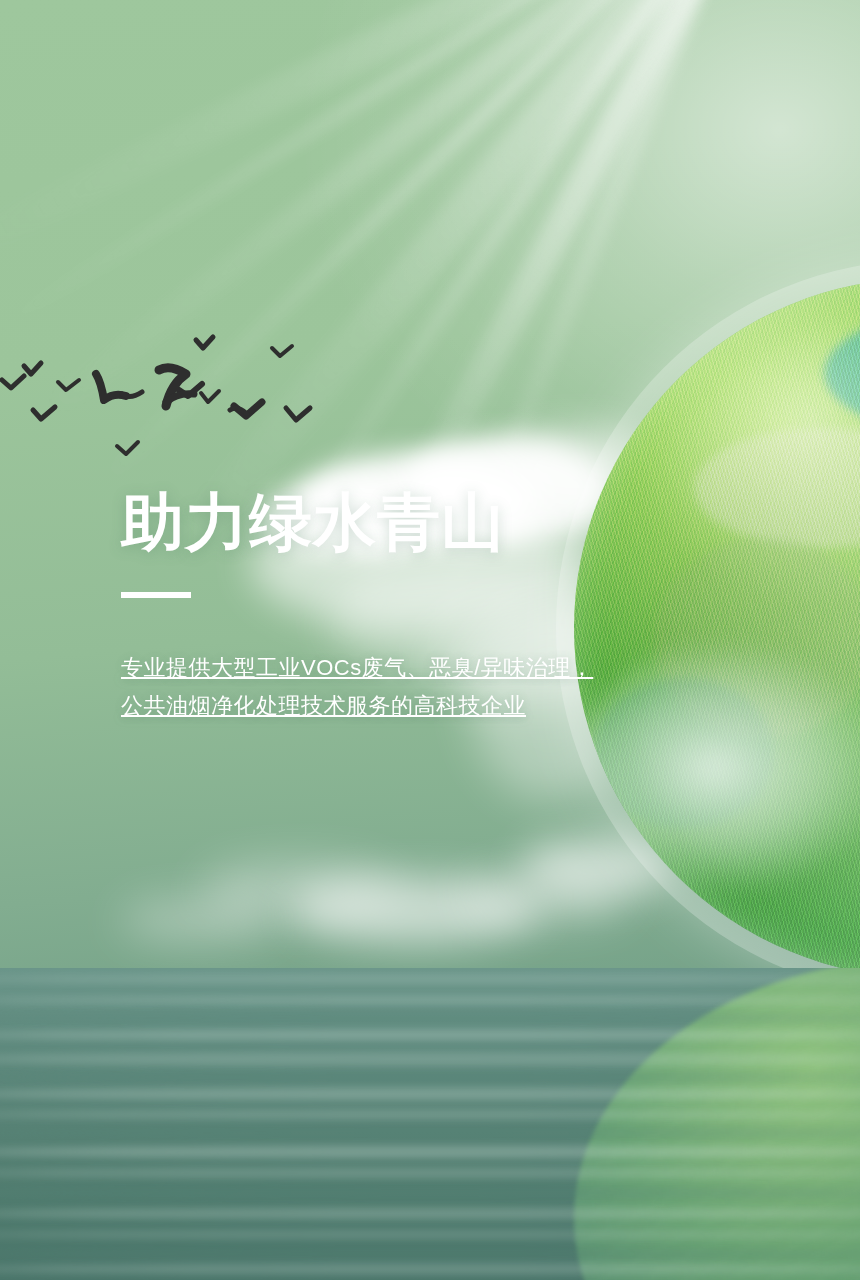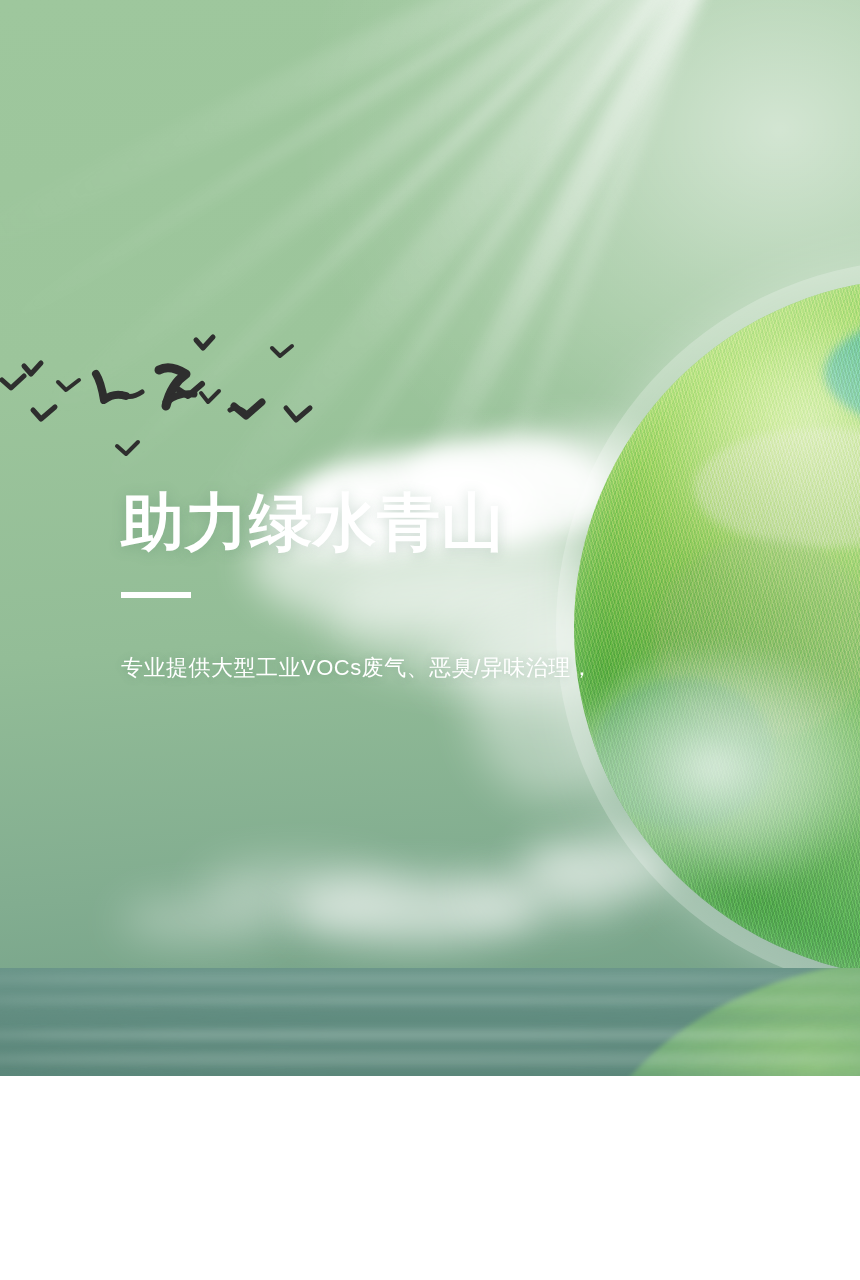--- a/index.html
+++ b/index.html
@@ -7,21 +7,21 @@
     padding: 0;
     background: #ffffff;
   }
   body {
     font-family: "Liberation Sans", "DejaVu Sans", sans-serif;
   }
 
   .poster {
     position: relative;
     width: 860px;
-    height: 1076px;
+    height: 1280px;
     overflow: hidden;
     background: #9bc49a;
   }
 
   
   .sky {
     position: absolute;
     left: 0; top: 0;
     width: 860px;
     height: 990px;
@@ -206,21 +206,21 @@
   }
 
   .subtext {
     margin-top: 51px;
     color: #ffffff;
     font-size: 22px;
     line-height: 38px;
     letter-spacing: 0.5px;
     text-shadow: 0 1px 8px rgba(70,120,90,0.30);
   }
-  .subtext div { white-space: nowrap; }
+  .subtext div { white-space: nowrap; text-decoration: underline; }
 </style>
 </head>
 <body>
 
 <div class="poster">
 
   <div class="sky"></div>
   <div class="sky-glow"></div>
 
   <div class="rays">
@@ -309,16 +309,17 @@
     <div class="ripple" style="top:296px; height:10px; opacity:0.45;"></div>
   </div>
 
   <div class="content">
     <div class="headline">
       <div>助力绿水青山</div>
     </div>
     <div class="divider"></div>
     <div class="subtext">
       <div>专业提供大型工业VOCs废气、恶臭/异味治理，</div>
+      <div>公共油烟净化处理技术服务的高科技企业</div>
     </div>
   </div>
 
 </div>
 
 </body></html>

